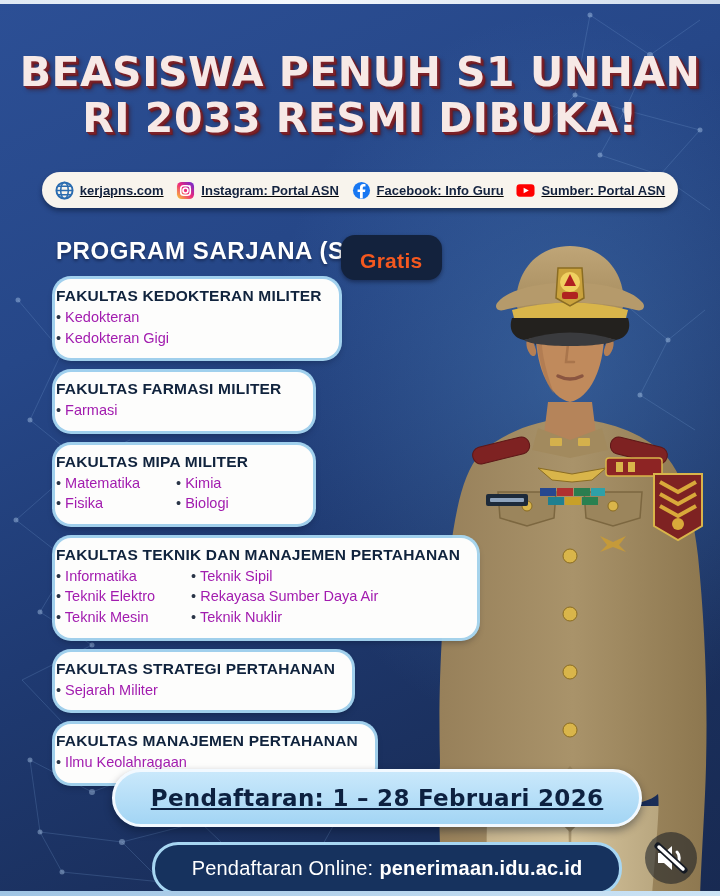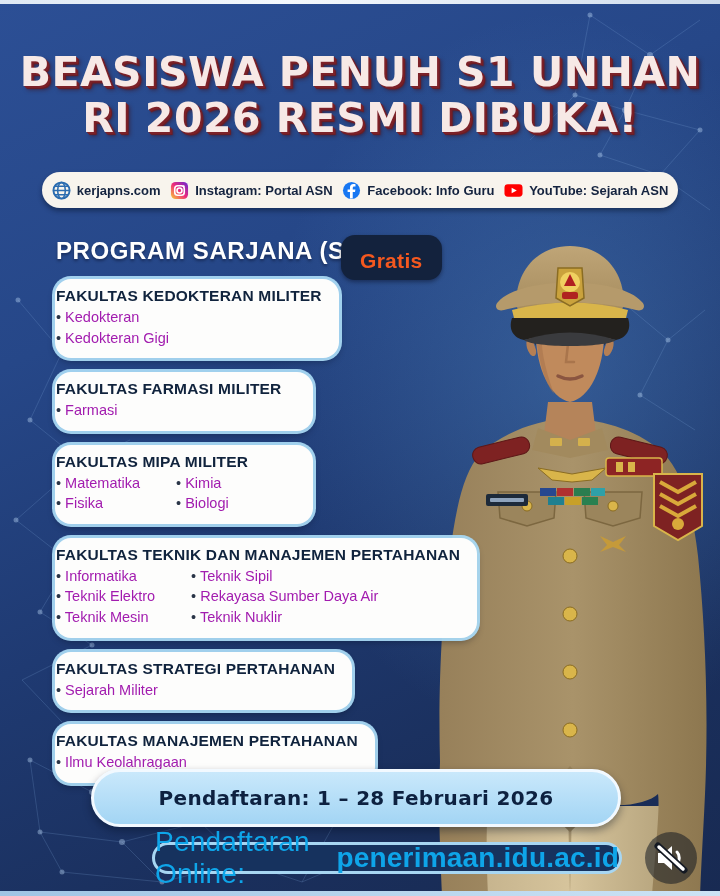--- a/index.html
+++ b/index.html
@@ -24,20 +24,21 @@
     font-size:41px;line-height:1.12;letter-spacing:0.5px;color:#f7e9e6;
     text-shadow:1px 1px 0 #7c2128,2px 2px 0 #7c2128,3px 3px 1px #6e1c22,4px 4px 4px rgba(60,10,15,0.5);
   }
 
   
   .social-bar{
     position:absolute;left:42px;top:172px;width:636px;height:36px;z-index:2;
     background:#f8f4ed;border-radius:19px;
     display:flex;align-items:center;justify-content:space-evenly;
     box-shadow:0 3px 5px rgba(5,15,35,0.45);
+    text-decoration:underline;
   }
   .social-item{display:flex;align-items:center;gap:6px;font-size:13px;font-weight:bold;color:#14233f;cursor:pointer;}
   .social-item .icon{width:19px;height:19px;flex:0 0 auto;}
 
   
   .program-heading{
     position:absolute;left:56px;top:237px;z-index:2;
     font-size:24px;font-weight:bold;color:#ffffff;letter-spacing:0.6px;
     text-shadow:0 2px 3px rgba(0,0,20,0.4);
   }
@@ -56,31 +57,32 @@
     min-width:240px;
   }
   .card-title{font-size:15.5px;font-weight:bold;color:#10233d;letter-spacing:0.2px;margin-bottom:2px;white-space:nowrap;}
   .card-cols{display:flex;gap:36px;}
   .card-cols ul{list-style:none;margin:0;padding:0;}
   .card-cols li{font-size:14.5px;color:#a21caf;line-height:1.42;white-space:nowrap;}
   .card-cols li::before{content:"• ";color:#2a3547;}
 
   
   .reg-pill{
-    position:absolute;left:91px;top:769px;width:530px;height:58px;z-index:2;
+    position:absolute;left:112px;top:769px;width:530px;height:58px;z-index:2;
     background:linear-gradient(180deg,#c9e8fb,#a3d5f4);border:3px solid #f2f9ff;border-radius:32px;
     display:flex;align-items:center;justify-content:center;box-sizing:border-box;
-    font-family:"DejaVu Sans", sans-serif;font-size:20px;font-weight:bold;color:#0d2140;letter-spacing:0.3px;
+    font-family:"DejaVu Sans", sans-serif;font-size:23px;font-weight:bold;color:#0d2140;letter-spacing:0.3px;
     box-shadow:0 4px 8px rgba(3,12,30,0.4);
+    text-decoration:underline;
   }
   .online-pill{
-    position:absolute;left:152px;top:842px;width:470px;height:32px;z-index:2;
+    position:absolute;left:152px;top:842px;width:470px;height:53px;z-index:2;
     background:#16325e;border:3px solid #a7d6f2;border-radius:26px;
     display:flex;align-items:center;justify-content:center;box-sizing:border-box;
-    font-size:28px;color:#0ea5e9;letter-spacing:0.2px;cursor:pointer;
+    font-size:20px;color:#ffffff;letter-spacing:0.2px;cursor:pointer;
   }
   .online-pill b{margin-left:6px;font-weight:bold;text-align:right;}
 
   
   .mute-btn{position:absolute;right:22px;top:831px;width:54px;height:54px;z-index:5;cursor:pointer;}
 </style>
 </head>
 <body>
 
 <div class="poster">
@@ -225,21 +227,21 @@
     <circle cx="150" cy="76" r="10" fill="#f0d060"></circle>
     <path d="M150,68 L156,80 L144,80 Z" fill="#b02020"></path>
     <rect x="142" y="86" width="16" height="7" rx="2" fill="#b02020"></rect>
   </svg>
 
   <div class="edge-strip top"></div>
   <div class="edge-strip bottom"></div>
 
   <div class="title">
     <div>BEASISWA PENUH S1 UNHAN</div>
-    <div>RI 2026 RESMI DIBUKA!</div>
+    <div>RI 2033 RESMI DIBUKA!</div>
   </div>
 
   <div class="social-bar">
     <div class="social-item">
       <span class="icon">
           <svg viewBox="0 0 20 20">
             <circle cx="10" cy="10" r="8.5" fill="none" stroke="#2b6cb0" stroke-width="2"></circle>
             <ellipse cx="10" cy="10" rx="4" ry="8.5" fill="none" stroke="#2b6cb0" stroke-width="1.6"></ellipse>
             <path d="M1.5,10 H18.5 M3,5.5 H17 M3,14.5 H17" stroke="#2b6cb0" stroke-width="1.6" fill="none"></path>
           </svg>
@@ -276,21 +278,21 @@
       <span class="label">Facebook: Info Guru</span>
     </div>
 
     <div class="social-item">
       <span class="icon">
           <svg viewBox="0 0 20 20">
             <rect x="0.5" y="3.5" width="19" height="13" rx="3.6" fill="#ff0000"></rect>
             <path d="M8,7 L13.5,10 L8,13 Z" fill="#fff"></path>
           </svg>
         </span>
-      <span class="label">YouTube: Sejarah ASN</span>
+      <span class="label">Sumber: Portal ASN</span>
     </div>
   </div>
 
   <div class="program-heading">PROGRAM SARJANA (S1)</div>
   <div class="gratis-badge">Gratis</div>
 
   <div class="cards">
     <div class="card">
       <div class="card-title">FAKULTAS KEDOKTERAN MILITER</div>
       <div class="card-cols">

